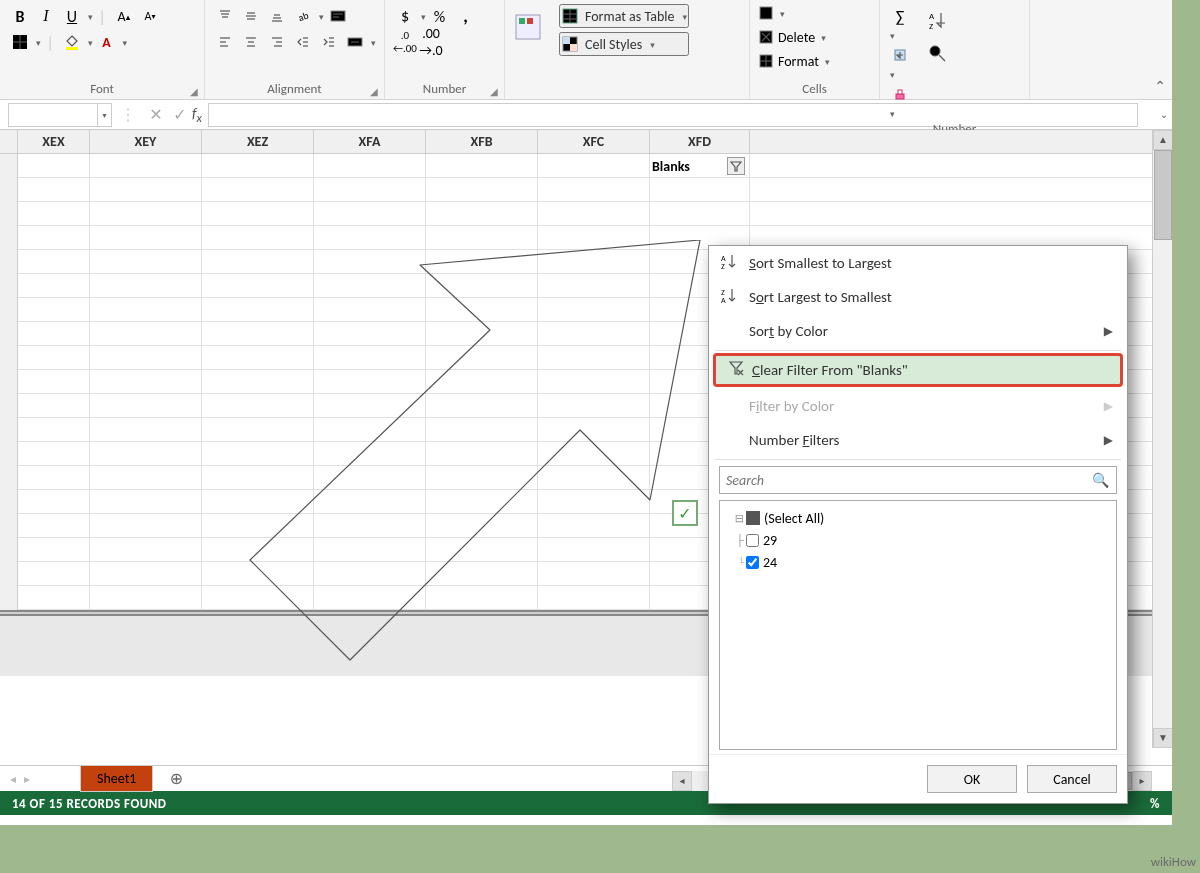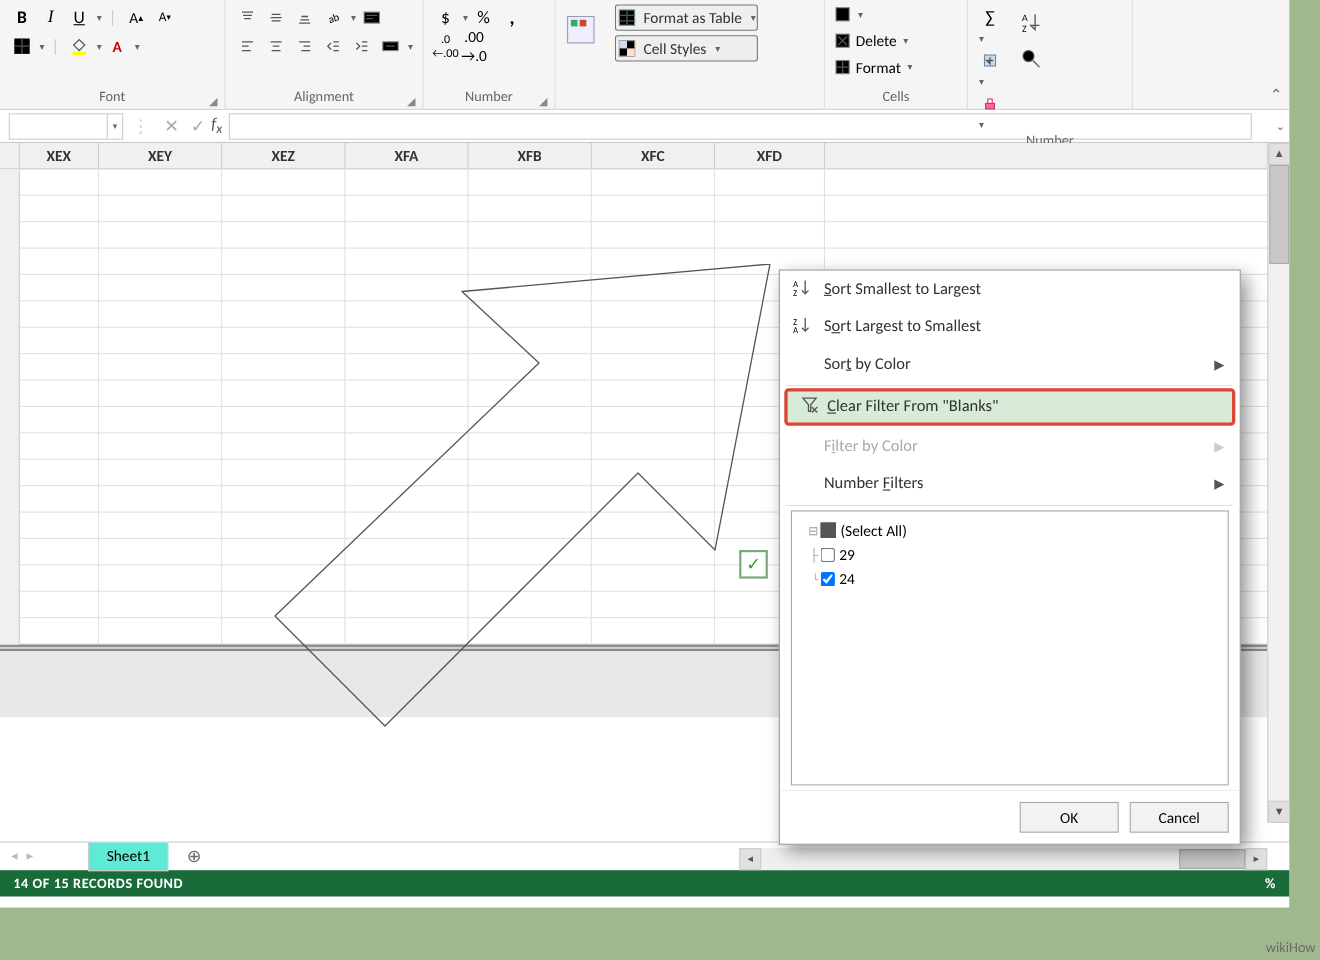--- a/index.html
+++ b/index.html
@@ -49,21 +49,21 @@
 
 
 .vscroll { position: absolute; right: 0; top: 0; width: 20px; height: 618px; background: #f0f0f0; border-left: 1px solid #ccc; }
 .vs-btn { width: 20px; height: 20px; background: #e0e0e0; border: 1px solid #ccc; text-align: center; font-size: 10px; line-height: 18px; color: #555; }
 .vs-thumb { position: absolute; top: 20px; width: 18px; left: 1px; height: 90px; background: #c8c8c8; border: 1px solid #aaa; }
 .vs-btn.bottom { position: absolute; bottom: 0; }
 
 
 .sheet-bar { height: 26px; background: #fff; border-top: 1px solid #ccc; display: flex; align-items: center; position: relative; }
 .sheet-nav { width: 80px; display: flex; gap: 8px; padding-left: 10px; color: #bbb; font-size: 12px; }
-.sheet-tab { padding: 0 16px; height: 26px; line-height: 26px; font-size: 14px; border: 1px solid #ccc; border-top: none; background: #5eead4; font-weight: 500; }
+.sheet-tab { padding: 0 16px; height: 26px; line-height: 26px; font-size: 14px; border: 1px solid #ccc; border-top: none; background: #c2410c; font-weight: 500; }
 .sheet-add { width: 26px; height: 26px; display: flex; align-items: center; justify-content: center; color: #666; font-size: 16px; margin-left: 10px; border: 1px solid transparent; }
 .hscroll { position: absolute; right: 20px; bottom: 0; width: 480px; height: 20px; background: #f0f0f0; display: flex; }
 .hs-btn { width: 20px; height: 20px; background: #e0e0e0; border: 1px solid #ccc; font-size: 10px; text-align: center; line-height: 18px; color: #555; }
 .hs-track { flex: 1; position: relative; }
 .hs-thumb { position: absolute; right: 0; top: 1px; height: 18px; width: 60px; background: #c8c8c8; border: 1px solid #aaa; }
 
 
 .status-bar { height: 24px; background: #1a6b3a; color: #fff; font-size: 13px; display: flex; align-items: center; padding: 0 12px; font-weight: 600; letter-spacing: 0.5px; }
 .status-right { margin-left: auto; }
 
@@ -378,20 +378,37 @@
       <div class="col-h" style="width:112px">XEY</div>
       <div class="col-h" style="width:112px">XEZ</div>
       <div class="col-h" style="width:112px">XFA</div>
       <div class="col-h" style="width:112px">XFB</div>
       <div class="col-h" style="width:112px">XFC</div>
       <div class="col-h" style="width:100px">XFD</div>
     </div>
 
     <div class="rows">
 
+      <div class="row">
+        <div class="cell" style="width:18px;background:#f0f0f0;border-right:1px solid #ccc"></div>
+        <div class="cell" style="width:72px"></div>
+        <div class="cell" style="width:112px"></div>
+        <div class="cell" style="width:112px"></div>
+        <div class="cell" style="width:112px"></div>
+        <div class="cell" style="width:112px"></div>
+        <div class="cell" style="width:112px"></div>
+        <div class="cell blanks-cell" style="width:100px">
+          <span>Blanks</span>
+          <span class="filter-btn">
+            <svg width="12" height="12">
+                <path d="M1 2 L11 2 L7 7 L7 11 L5 11 L5 7 Z" fill="#333"></path>
+              </svg>
+          </span>
+        </div>
+      </div>
 
     <div class="row">
           <div class="cell" style="width: 18px; background: rgb(240, 240, 240); border-right: 1px solid rgb(204, 204, 204);"></div>
           <div class="cell" style="width: 72px;"></div>
           <div class="cell" style="width: 112px;"></div>
           <div class="cell" style="width: 112px;"></div>
           <div class="cell" style="width: 112px;"></div>
           <div class="cell" style="width: 112px;"></div>
           <div class="cell" style="width: 112px;"></div>
           <div class="cell" style="width: 100px;"></div>
@@ -636,20 +653,24 @@
   </div>
   <div class="fm-item disabled">
     <span>F<span class="ul">i</span>lter by Color</span>
       <span class="arrow" style="color:#ccc">▶</span>
   </div>
   <div class="fm-item">
     <span>Number <span class="ul">F</span>ilters</span>
       <span class="arrow">▶</span>
   </div>
   <div class="fm-sep"></div>
+  <div class="fm-search">
+    <input type="text" placeholder="Search" style="">
+    <span class="mag">🔍</span>
+  </div>
   <div class="fm-tree">
     <div class="tree-row">
       <span class="connector">⊟</span>
       <span style="width:14px;height:14px;border:1px solid #555;background:#555;display:inline-block;margin-right:4px"></span>
       <span>(Select All)</span>
     </div>
     <div class="tree-row">
       <span class="connector">├</span>
       <input type="checkbox" style="">
       <span>29</span>

